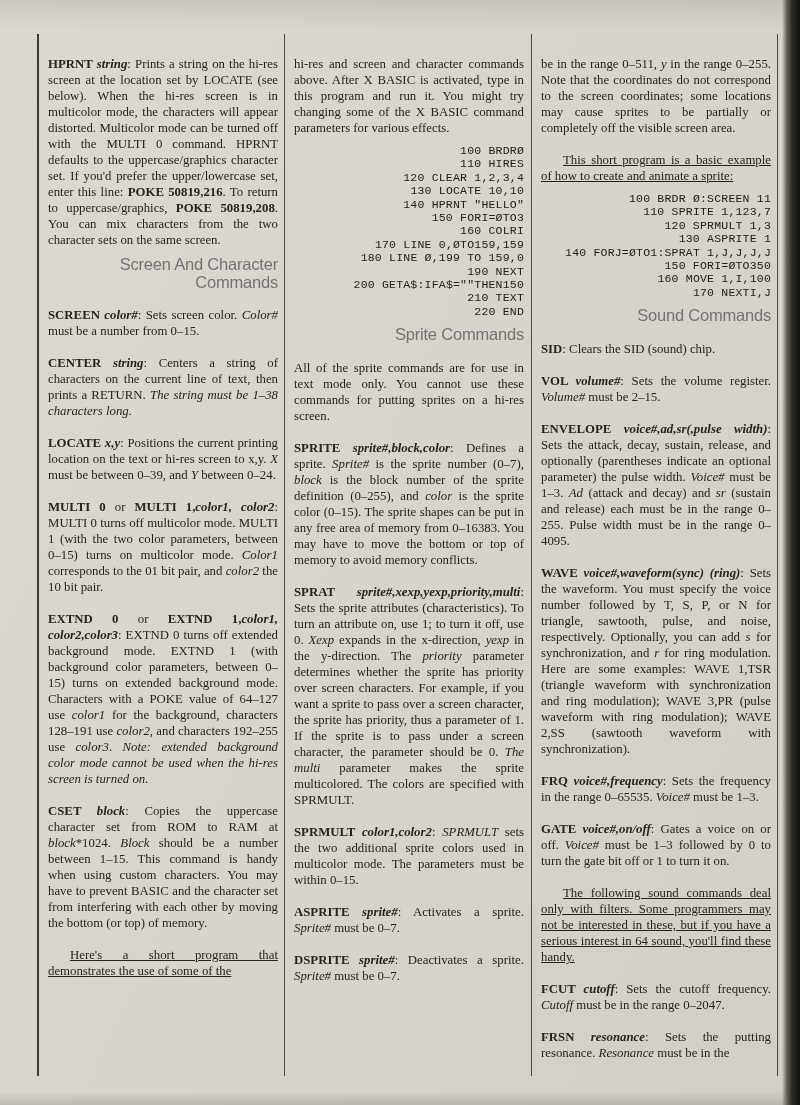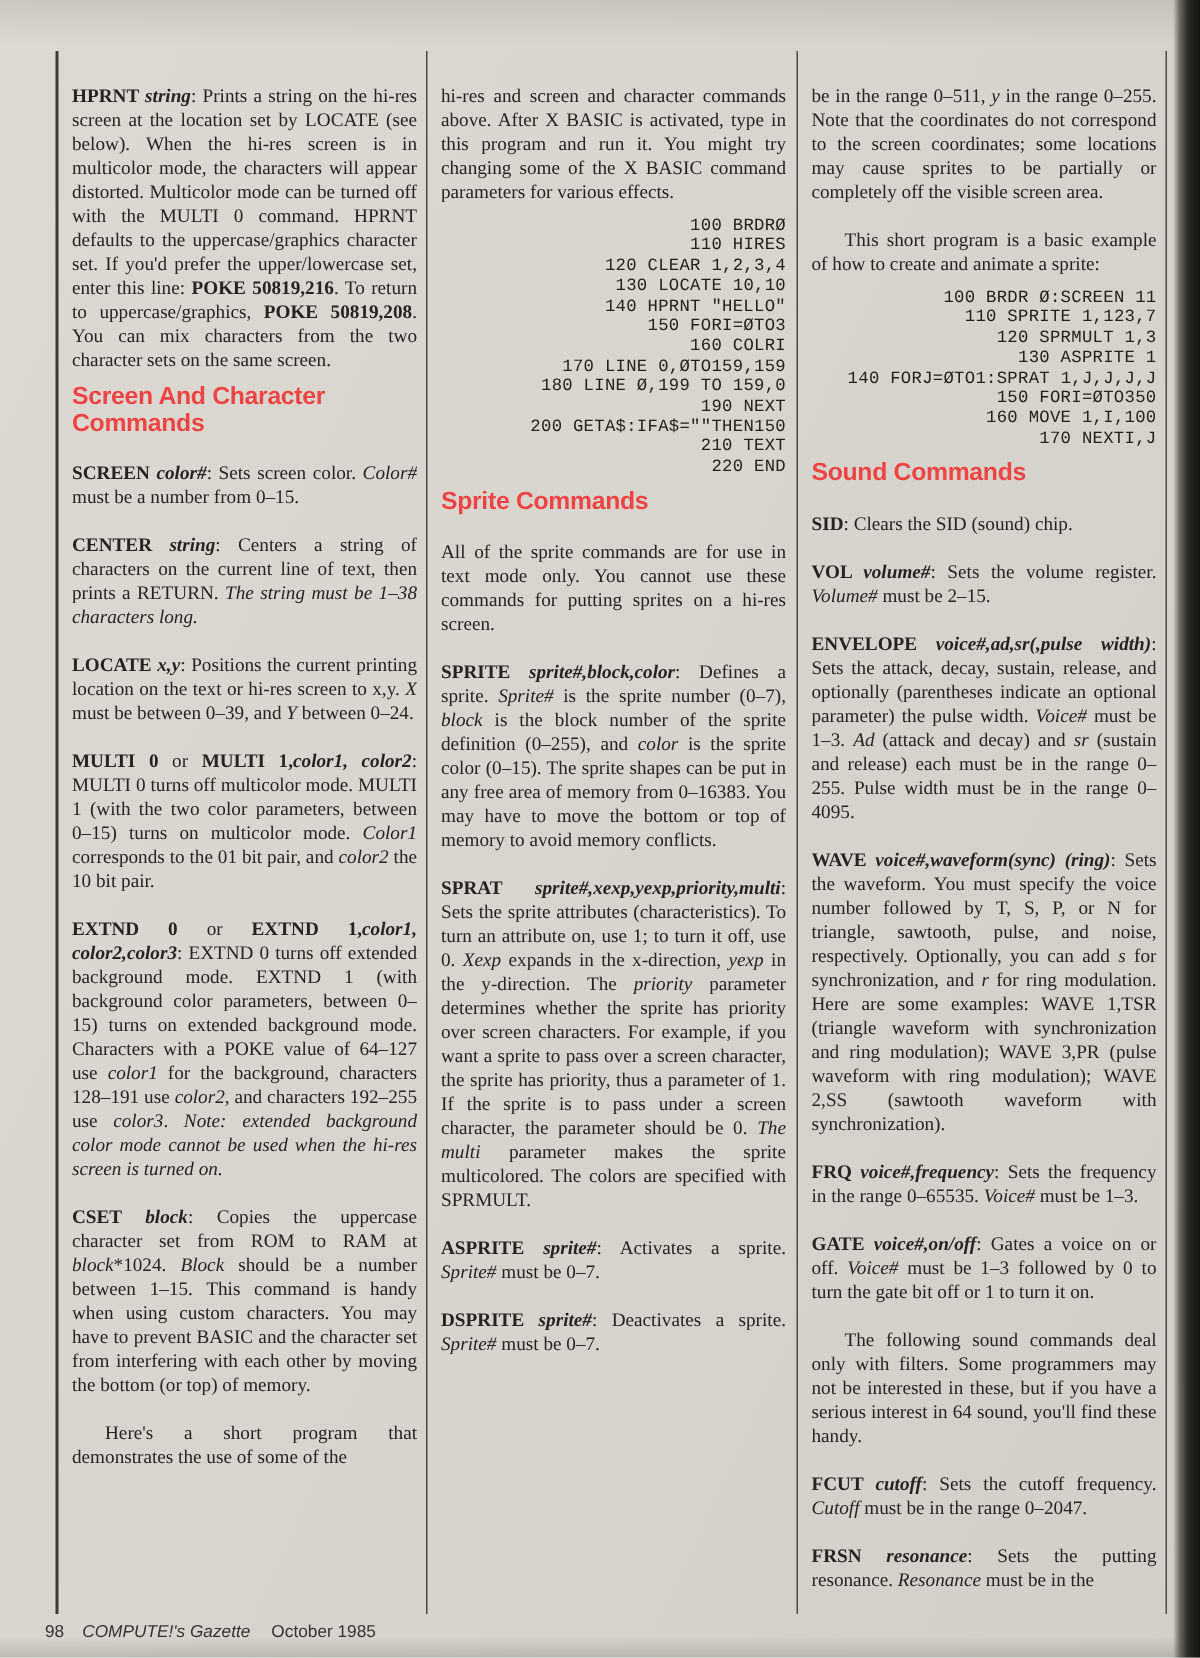--- a/index.html
+++ b/index.html
@@ -14,27 +14,27 @@
   .edge-band{position:absolute;top:0;right:0;width:18px;height:1105px;
        background:linear-gradient(to right,rgba(60,58,52,0) 0%,#6b6860 25%,#2b2a27 55%,#141311 100%);}
   .vrule{position:absolute;top:34px;height:1042px;width:1px;background:#4c4a45;}
   .vrule.thick{width:2px;background:#3c3a36;}
   .col{position:absolute;top:40px;height:1038px;overflow:hidden;
        font-size:12.8px;line-height:16px;text-align:justify;}
   .col-1{left:48px;width:230px;}
   .col-2{left:294px;width:230px;}
   .col-3{left:541px;width:230px;}
   p.entry{margin:16px 0 4px 0;}
-  p.entry.indent{text-indent:22px;}
+  p.entry.indent{text-indent:22px;text-decoration:underline;}
   .run-b{font-weight:bold;}
   .run-i{font-style:italic;}
   .run-bi{font-weight:bold;font-style:italic;}
-  h3.sec-heading{font-family:"Liberation Sans",sans-serif;font-weight:700;
-       font-size:16.5px;line-height:17.5px;letter-spacing:-.2px;color:#ef4444;
-       margin:8px 0 5px 0;text-align:left;}
+  h3.sec-heading{font-family:"Liberation Sans",sans-serif;font-weight:400;
+       font-size:16.5px;line-height:17.5px;letter-spacing:-.2px;color:#737373;
+       margin:8px 0 5px 0;text-align:right;}
   pre.code{font-family:"Liberation Mono",monospace;font-size:11.5px;line-height:13.4px;
        margin:8px 0 8px 2px;letter-spacing:.2px;white-space:pre;text-align:right;color:#232119;}
   .footer{position:absolute;left:30px;top:1082px;width:500px;
        font-family:"Liberation Sans",sans-serif;font-size:11.5px;color:#35332e;}
   .footer .pgnum{margin-right:12px;}
   .footer .mag{font-style:italic;margin-right:14px;}
 </style>
 </head>
 <body>
 
@@ -69,20 +69,21 @@
 170 LINE 0,ØTO159,159
 180 LINE Ø,199 TO 159,0
 190 NEXT
 200 GETA$:IFA$=""THEN150
 210 TEXT
 220 END</pre>
       <h3 class="sec-heading">Sprite Commands</h3>
       <p class="entry"><span>All of the sprite commands are for use in text mode only. You cannot use these commands for putting sprites on a hi-res screen.</span></p>
       <p class="entry"><span class="run-b">SPRITE </span><span class="run-bi">sprite#,block,color</span><span>: Defines a sprite. </span><span class="run-i">Sprite#</span><span> is the sprite number (0–7), </span><span class="run-i">block</span><span> is the block number of the sprite definition (0–255), and </span><span class="run-i">color</span><span> is the sprite color (0–15). The sprite shapes can be put in any free area of memory from 0–16383. You may have to move the bottom or top of memory to avoid memory conflicts.</span></p>
       <p class="entry"><span class="run-b">SPRAT </span><span class="run-bi">sprite#,xexp,yexp,priority,multi</span><span>: Sets the sprite attributes (characteristics). To turn an attribute on, use 1; to turn it off, use 0. </span><span class="run-i">Xexp</span><span> expands in the x-direction, </span><span class="run-i">yexp</span><span> in the y-direction. The </span><span class="run-i">priority</span><span> parameter determines whether the sprite has priority over screen characters. For example, if you want a sprite to pass over a screen character, the sprite has priority, thus a parameter of 1. If the sprite is to pass under a screen character, the parameter should be 0. </span><span class="run-i">The multi</span><span> parameter makes the sprite multicolored. The colors are specified with SPRMULT.</span></p>
+      <p class="entry"><span class="run-b">SPRMULT </span><span class="run-bi">color1,color2</span><span>: </span><span class="run-i">SPRMULT</span><span> sets the two additional sprite colors used in multicolor mode. The parameters must be within 0–15.</span></p>
       <p class="entry"><span class="run-b">ASPRITE </span><span class="run-bi">sprite#</span><span>: Activates a sprite. </span><span class="run-i">Sprite#</span><span> must be 0–7.</span></p>
       <p class="entry"><span class="run-b">DSPRITE </span><span class="run-bi">sprite#</span><span>: Deactivates a sprite. </span><span class="run-i">Sprite#</span><span> must be 0–7.</span></p>
     </div>
   <div class="col col-3">
       <p class="entry"><span>be in the range 0–511, </span><span class="run-i">y</span><span> in the range 0–255. Note that the coordinates do not correspond to the screen coordinates; some locations may cause sprites to be partially or completely off the visible screen area.</span></p>
       <p class="entry indent"><span>This short program is a basic example of how to create and animate a sprite:</span></p>
       <pre class="code">100 BRDR Ø:SCREEN 11
 110 SPRITE 1,123,7
 120 SPRMULT 1,3
 130 ASPRITE 1
@@ -95,19 +96,16 @@
       <p class="entry"><span class="run-b">VOL </span><span class="run-bi">volume#</span><span>: Sets the volume register. </span><span class="run-i">Volume#</span><span> must be 2–15.</span></p>
       <p class="entry"><span class="run-b">ENVELOPE </span><span class="run-bi">voice#,ad,sr(,pulse width)</span><span>: Sets the attack, decay, sustain, release, and optionally (parentheses indicate an optional parameter) the pulse width. </span><span class="run-i">Voice#</span><span> must be 1–3. </span><span class="run-i">Ad</span><span> (attack and decay) and </span><span class="run-i">sr</span><span> (sustain and release) each must be in the range 0–255. Pulse width must be in the range 0–4095.</span></p>
       <p class="entry"><span class="run-b">WAVE </span><span class="run-bi">voice#,waveform(sync) (ring)</span><span>: Sets the waveform. You must specify the voice number followed by T, S, P, or N for triangle, sawtooth, pulse, and noise, respectively. Optionally, you can add </span><span class="run-i">s</span><span> for synchronization, and </span><span class="run-i">r</span><span> for ring modulation. Here are some examples: WAVE 1,TSR (triangle waveform with synchronization and ring modulation); WAVE 3,PR (pulse waveform with ring modulation); WAVE 2,SS (sawtooth waveform with synchronization).</span></p>
       <p class="entry"><span class="run-b">FRQ </span><span class="run-bi">voice#,frequency</span><span>: Sets the frequency in the range 0–65535. </span><span class="run-i">Voice#</span><span> must be 1–3.</span></p>
       <p class="entry"><span class="run-b">GATE </span><span class="run-bi">voice#,on/off</span><span>: Gates a voice on or off. </span><span class="run-i">Voice#</span><span> must be 1–3 followed by 0 to turn the gate bit off or 1 to turn it on.</span></p>
       <p class="entry indent"><span>The following sound commands deal only with filters. Some programmers may not be interested in these, but if you have a serious interest in 64 sound, you'll find these handy.</span></p>
       <p class="entry"><span class="run-b">FCUT </span><span class="run-bi">cutoff</span><span>: Sets the cutoff frequency. </span><span class="run-i">Cutoff</span><span> must be in the range 0–2047.</span></p>
       <p class="entry"><span class="run-b">FRSN </span><span class="run-bi">resonance</span><span>: Sets the putting resonance. </span><span class="run-i">Resonance</span><span> must be in the</span></p>
     </div>
 
-  <div class="footer">
-    <span class="pgnum">98</span><span class="mag">COMPUTE!'s Gazette</span><span class="issue">October 1985</span>
-  </div>
 
   <div class="shade-bottom"></div>
   <div class="edge-band"></div>
 </div>
 
 </body></html>

